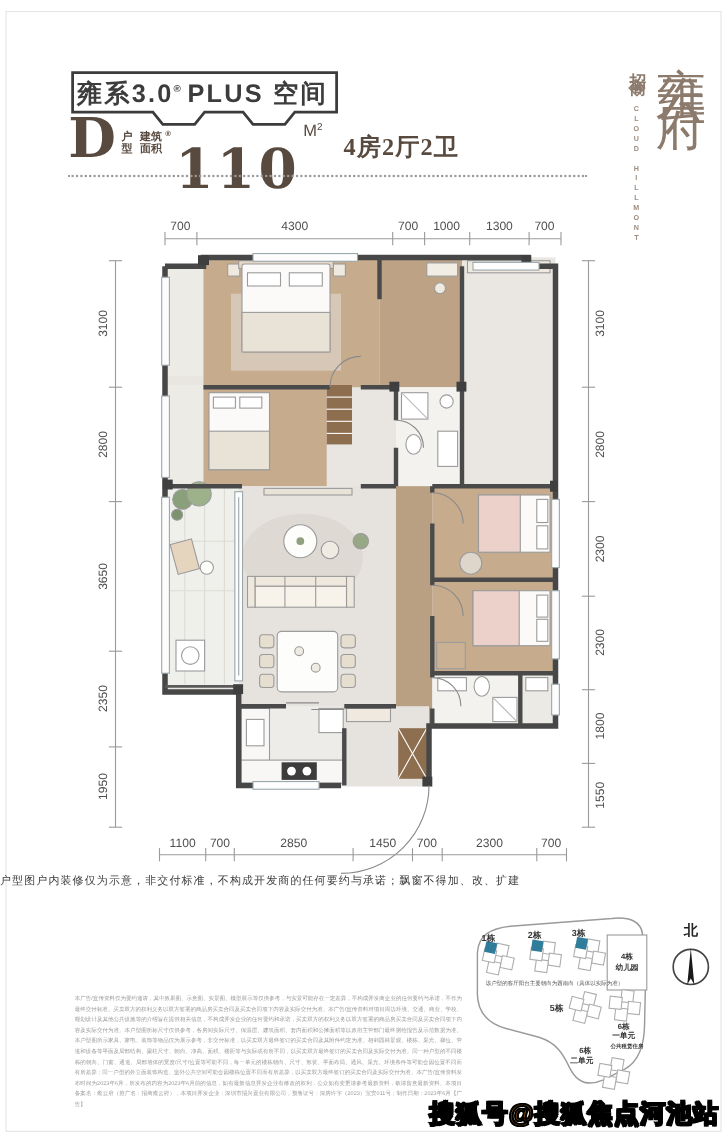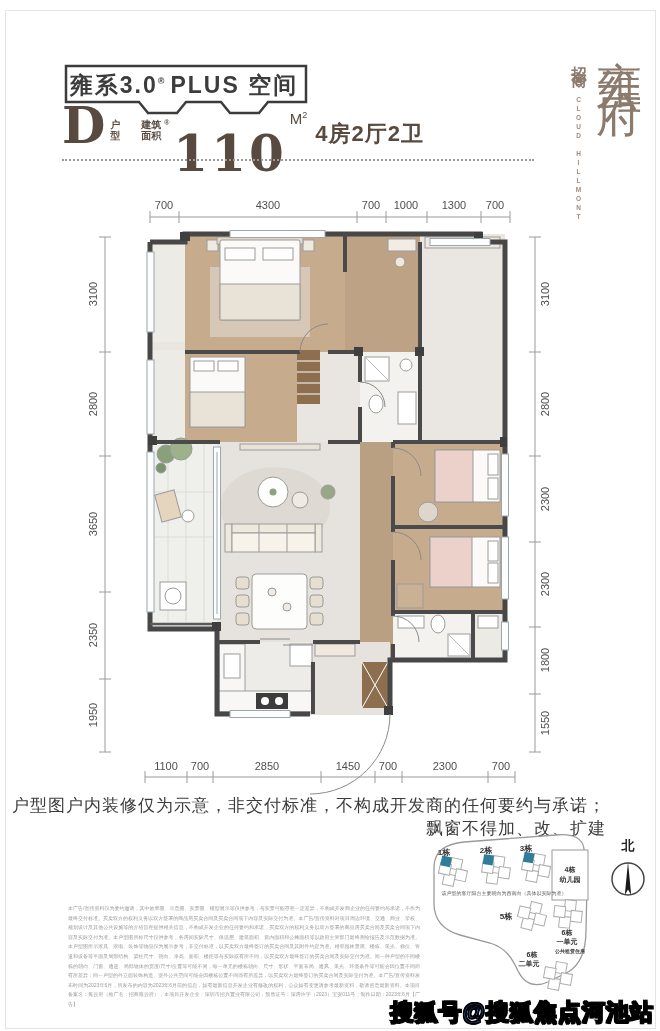--- a/index.html
+++ b/index.html
@@ -11,26 +11,26 @@
 
   
   .badge{position:absolute;left:62px;top:62px;}
   .badge text{font-size:23px;font-weight:600;fill:#3c3c3c;letter-spacing:2px;}
   .badge .reg{font-size:9px;}
 
   
   .typeline{position:absolute;left:62px;top:100px;display:flex;align-items:flex-start;color:#594a3f;}
   .typeline .big{font-size:50px;font-weight:800;line-height:52px;font-family:"DejaVu Serif","Liberation Serif",serif;}
   .typeline .stack{display:flex;flex-direction:column;font-size:10px;font-weight:700;line-height:11px;margin:19px 0 0 5px;}
-  .typeline .stack.area{margin-left:21px;position:relative;}
+  .typeline .stack.area{margin-left:7px;position:relative;}
   .typeline .regmark{position:absolute;right:-8px;top:-2px;font-size:7px;}
   .typeline .num{margin-left:12px;letter-spacing:3px;margin-top:28px;}
   .typeline .unit{font-size:15px;font-weight:400;margin:10px 0 0 3px;}
   .typeline .unit sup{font-size:9px;}
-  .typeline .rooms{font-size:22px;font-weight:700;margin:19px 0 0 8px;letter-spacing:1px;}
+  .typeline .rooms{font-size:22px;font-weight:700;margin:19px 0 0 19px;letter-spacing:1px;font-family:Liberation Serif, serif;}
   .dotline{position:absolute;left:62px;top:159px;width:472px;border-bottom:2px dotted #9a9a9a;}
 
   
   .logo{position:absolute;right:14px;top:24px;display:flex;align-items:flex-start;color:#8c7b6d;}
   .logo .col-left{display:flex;flex-direction:column;align-items:center;margin:30px 6px 0 0;}
   .logo .company{writing-mode:vertical-rl;font-size:15px;letter-spacing:5px;font-weight:600;}
   .logo .mark{margin:8px 0;}
   .logo .en{writing-mode:vertical-rl;text-orientation:upright;font-size:6.5px;letter-spacing:2px;color:#9b8d80;font-weight:600;}
   .logo .name{writing-mode:vertical-rl;font-size:46px;font-weight:500;letter-spacing:14px;line-height:52px;}
 
@@ -40,37 +40,37 @@
   .dim-label{font-size:11px;fill:#4f4f4f;text-anchor:middle;}
   .wall{stroke:#474747;stroke-width:5;fill:none;}
   .iwall{stroke:#4a4a4a;stroke-width:4;fill:none;}
   .twall{stroke:#5a5a5a;stroke-width:2.5;fill:none;}
   .win{fill:#fdfdfd;stroke:#9aa7ad;stroke-width:1;}
   .furn{stroke:#9b9b9b;stroke-width:1;}
   .arc{stroke:#8a8a8a;stroke-width:1;fill:none;}
   .grid{stroke:#dcdcd4;stroke-width:1;}
 
   
-  .disclaimer{position:absolute;left:0;top:794px;width:606px;text-align:right;font-size:17px;color:#3c3c3c;letter-spacing:1px;font-weight:500;}
+  .disclaimer{position:absolute;left:0;top:794px;width:606px;text-align:left;font-size:10px;color:#3c3c3c;letter-spacing:1px;font-weight:500;}
 
   
   .legal{position:absolute;left:68px;top:904px;width:352px;font-size:5px;line-height:9.6px;color:#9a9a9a;text-align:justify;}
 
   
   .siteplan{position:absolute;left:420px;top:830px;}
   .sp-label{font-size:8px;font-weight:700;fill:#333;text-anchor:middle;}
   .sp-small{font-size:7px;font-weight:700;fill:#333;text-anchor:middle;}
   .sp-tiny{font-size:5px;fill:#555;text-anchor:middle;}
   .north{position:absolute;left:598px;top:836px;}
   .north text{font-size:13px;font-weight:700;fill:#222;text-anchor:middle;}
 
   
   .watermark{
     position:absolute;right:6px;top:997px;font-size:23px;font-weight:800;letter-spacing:1px;
-    color:#3b82f6;-webkit-text-stroke:1.4px #000;
+    color:#a16207;-webkit-text-stroke:1.4px #000;
     text-shadow:1px 1px 0 #000,-1px -1px 0 #000,1px -1px 0 #000,-1px 1px 0 #000;
   }
 </style>
 </head>
 <body>
 
 <div class="frame"></div>
 
 <svg class="badge" width="248" height="58" viewBox="0 0 248 58">
   <path d="M4,4 H244 V40 H206 L197,51 H168 L159,40 H124 L115,51 H86 L77,40 H4 Z" fill="#ffffff" stroke="#3c3c3c" stroke-width="2.5"></path>

